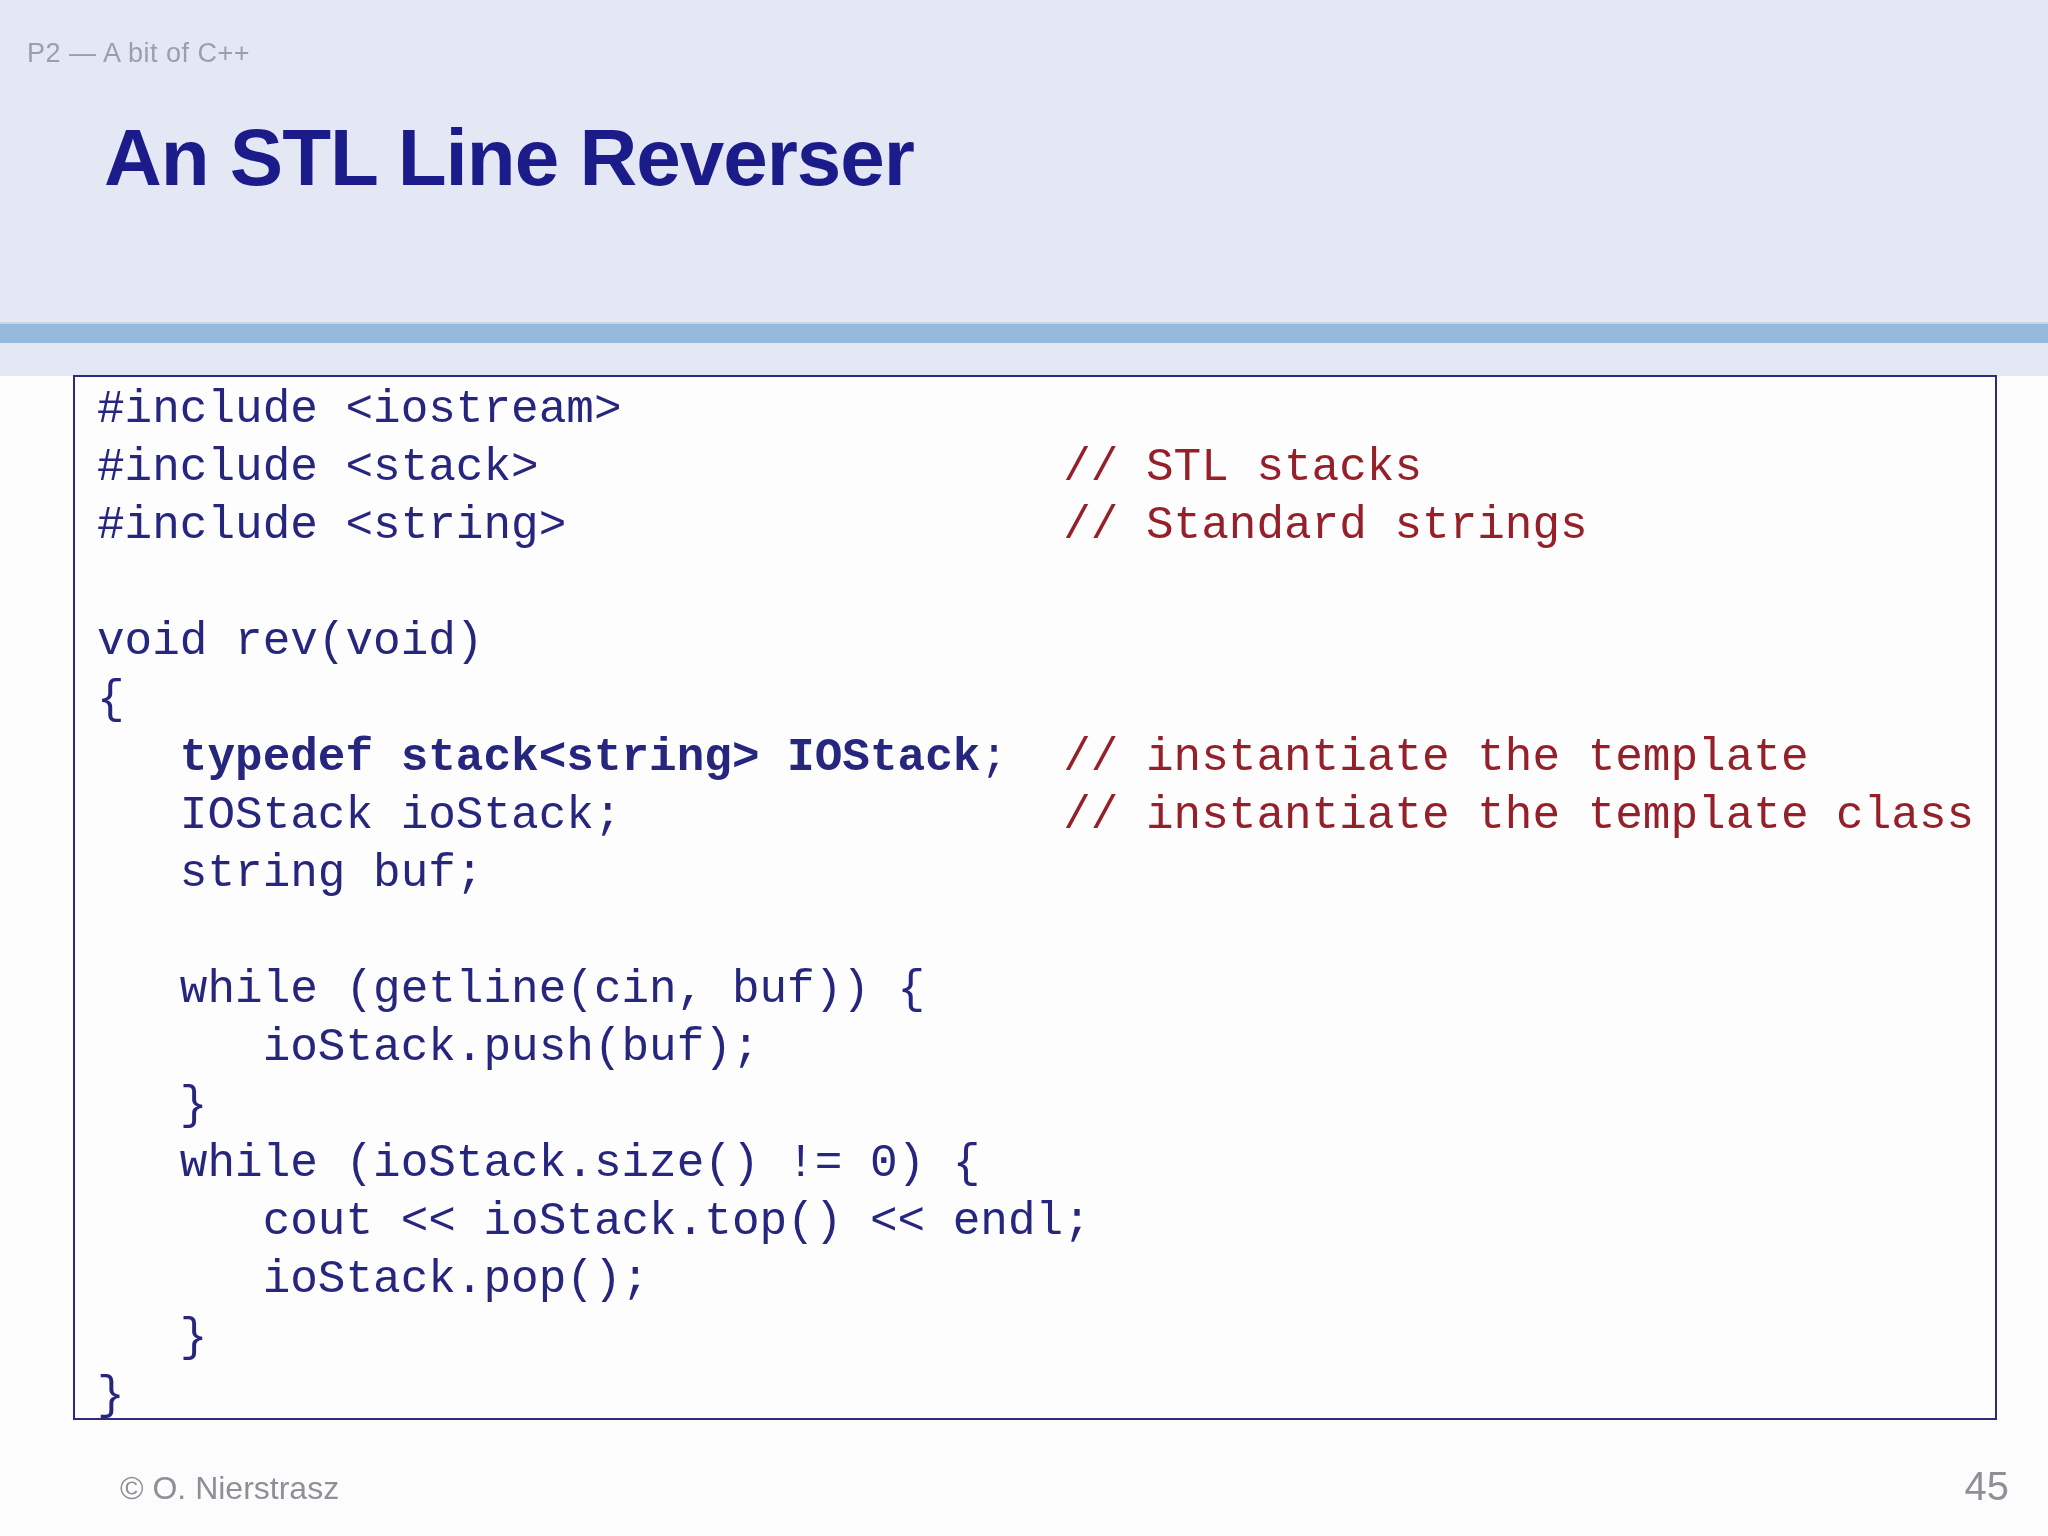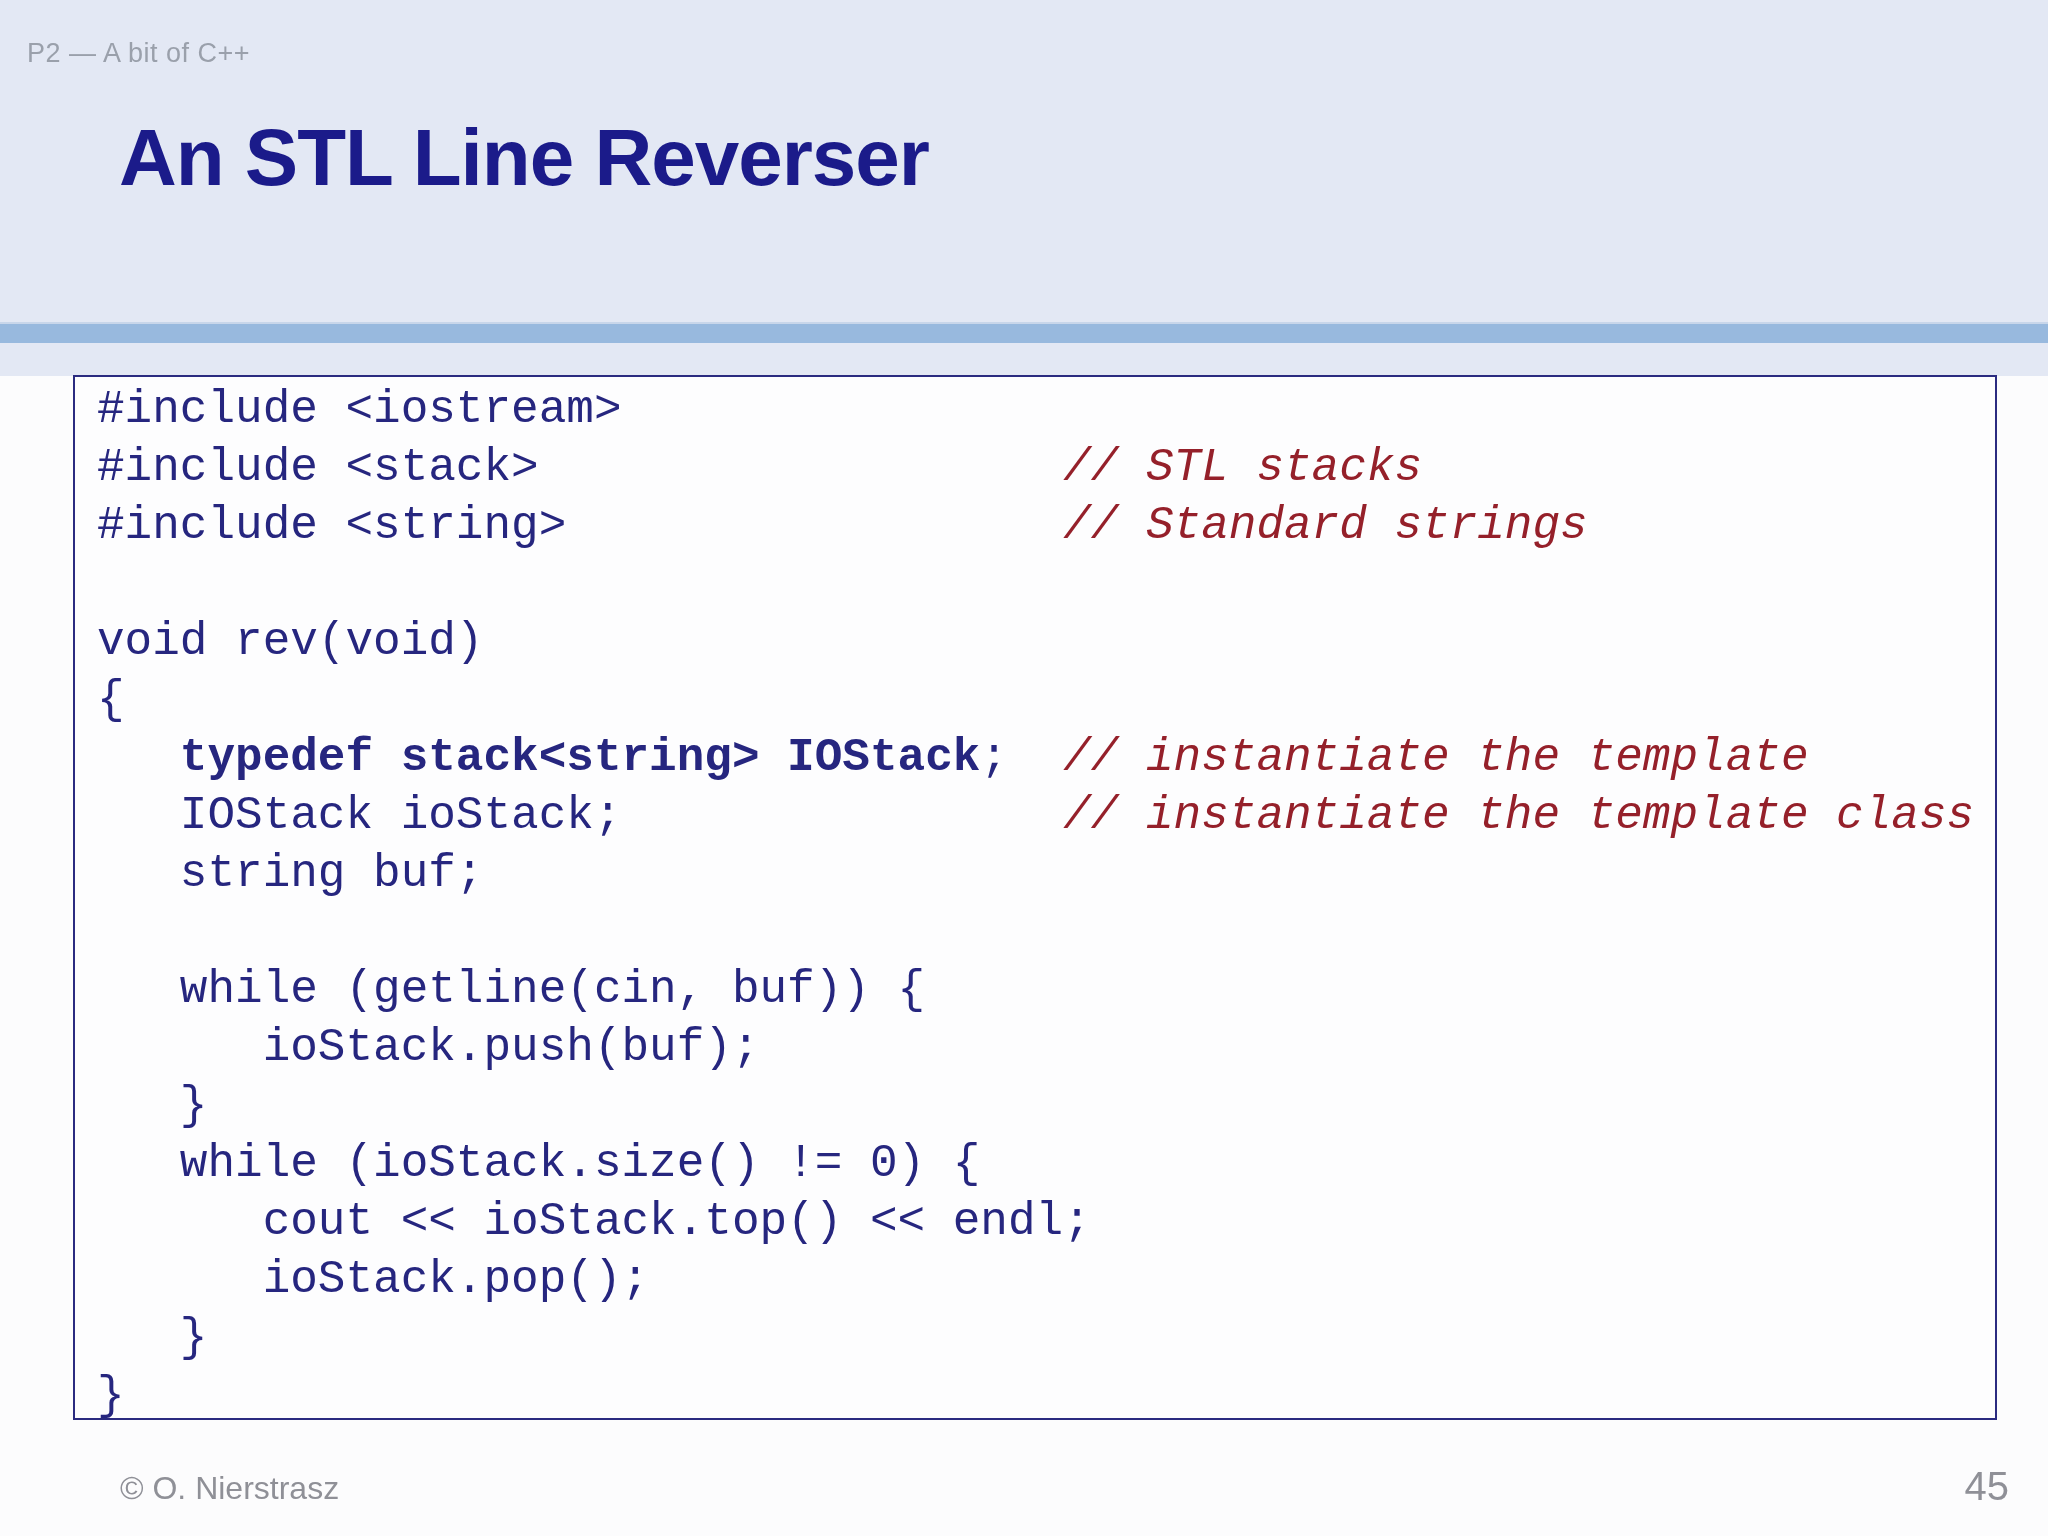--- a/index.html
+++ b/index.html
@@ -16,21 +16,21 @@
     position: absolute; left: 0; top: 0;
     width: 2048px; height: 376px;
     background: var(--header-bg, #e3e8f4);
   }
   .kicker {
     position: absolute; left: 27px; top: 38px;
     font-size: 27px; letter-spacing: 0.5px;
     color: var(--muted-gray, #9aa0ab);
   }
   .title {
-    position: absolute; left: 119px; top: 118px;
+    position: absolute; left: 104px; top: 118px;
     font-size: 80px; font-weight: bold; line-height: 1;
     letter-spacing: -1px;
     color: var(--title-navy, #1b1b8a);
   }
   .divider-bar {
     position: absolute; left: 0; top: 322px;
     width: 2048px; height: 21px;
     background: var(--divider-bar, #98b9de);
     border-top: 2px solid var(--divider-edge, #c8d6ea);
   }
@@ -45,21 +45,21 @@
   .code {
     font-family: "Liberation Mono", monospace;
     font-size: 46px; line-height: 58px;
     color: var(--code-navy, #26267f);
     white-space: pre;
     padding: 4px 0 0 22px;
   }
   .code-line { height: 58px; }
   .seg-code { font-weight: normal; }
   .seg-bold { font-weight: bold; }
-  .seg-comment { color: var(--comment-red, #95202a); font-style: italic; }
+  .seg-comment { color: var(--comment-red, #95202a); }
 
   .footer-copyright {
     position: absolute; left: 120px; top: 1470px;
     font-size: 32px;
     color: var(--footer-gray, #8f9097);
   }
   .page-number {
     position: absolute; right: 39px; top: 1464px;
     font-size: 40px;
     color: var(--footer-gray, #8f9097);

